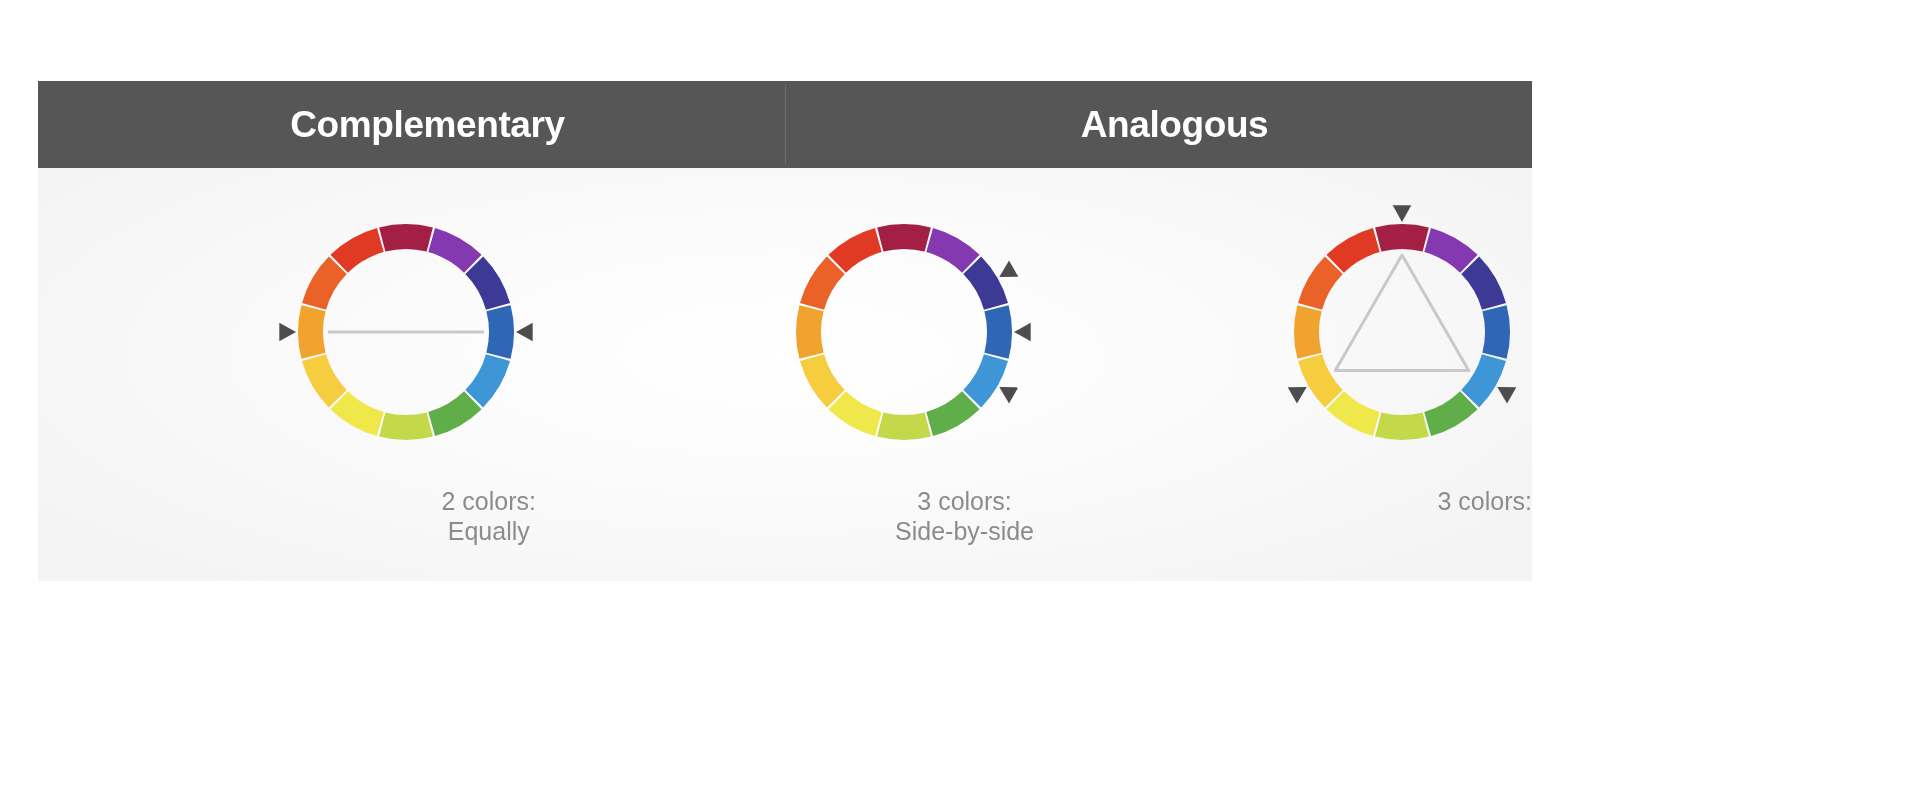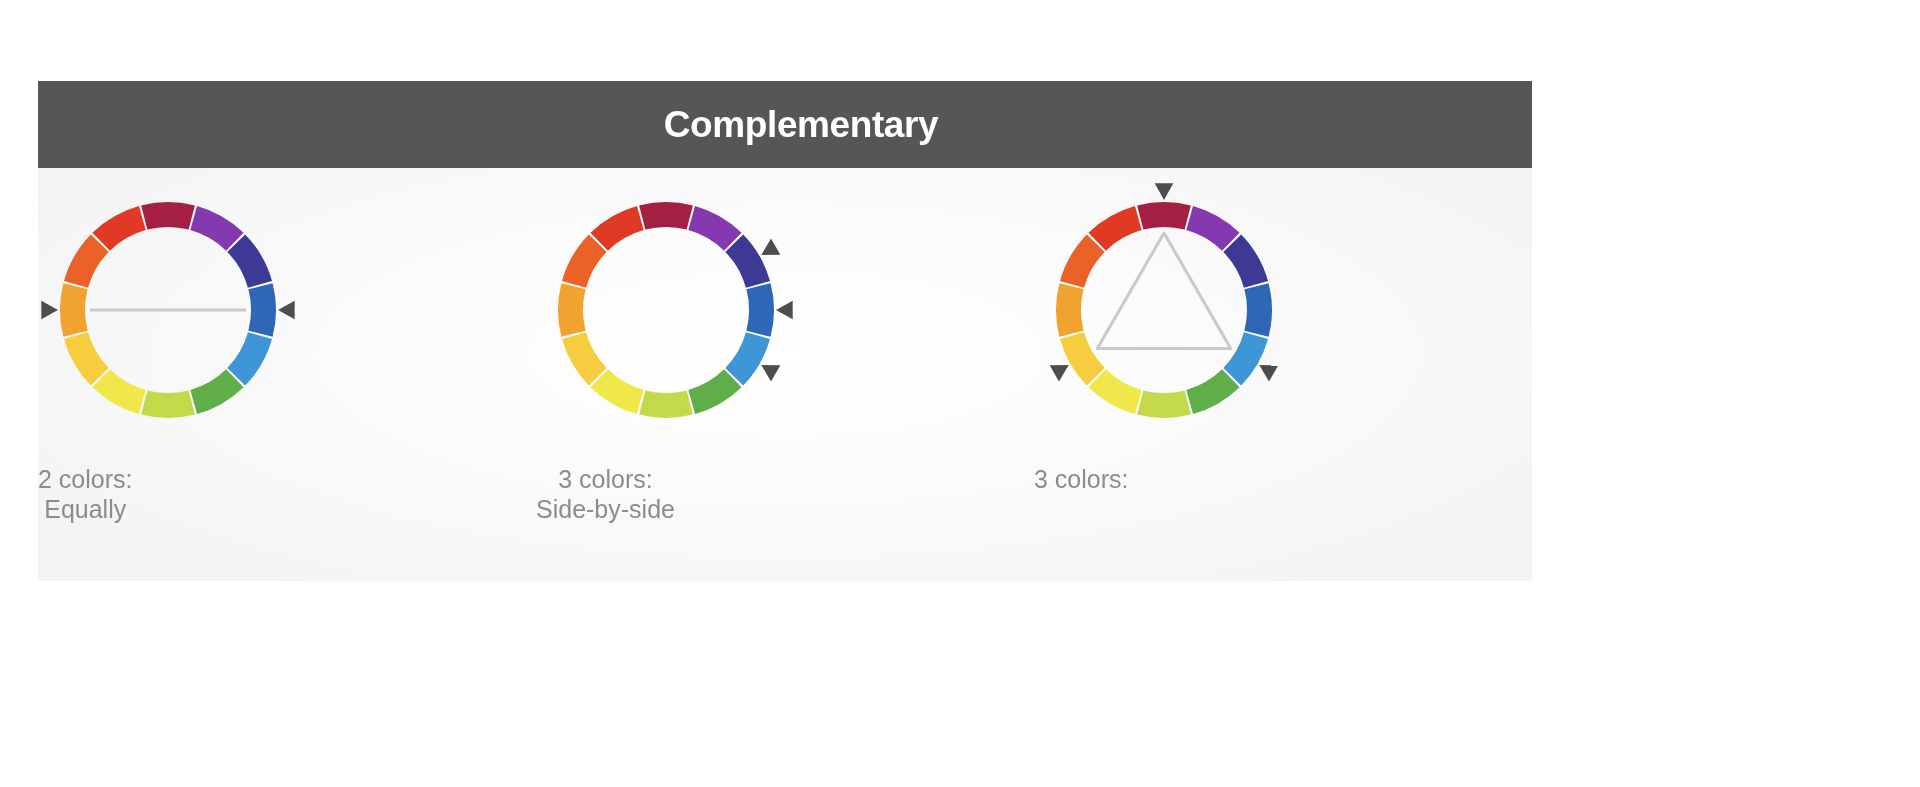--- a/index.html
+++ b/index.html
@@ -68,23 +68,23 @@
     width: 100%;
     height: 413px;
     background: #f7f7f7;
     background-image: radial-gradient(ellipse 60% 70% at 50% 45%, #ffffff 0%, #fbfbfb 45%, #f4f4f4 100%);
   }
 
   .body-cell {
     flex: 1 1 0;
     display: flex;
     flex-direction: column;
-    align-items: flex-start;
+    align-items: flex-end;
     justify-content: flex-start;
-    padding-top: 12px;
+    padding-top: 34px;
     box-sizing: border-box;
   }
 
   .wheel-box {
     position: relative;
     width: 260px;
     height: 260px;
   }
 
   .wheel-svg {
@@ -106,20 +106,23 @@
 </style>
 </head>
 <body>
 
 <div id="root">
   <div class="panel">
 
     <div class="header-row">
       <div class="header-cell">
         <span class="header-title">Complementary</span>
+      </div>
+      <div class="header-cell">
+        <span class="header-title">Analogous</span>
       </div>
     </div>
 
     <div class="body-row">
 
       <div class="body-cell">
         <div class="wheel-box">
           <svg class="wheel-svg" viewBox="-130 -130 260 260">
             <g class="seg-group">
                 <path d="M -26.858507813804323 -104.60698140189216 A 108 108 0 0 1 26.858507813804337 -104.60698140189216

